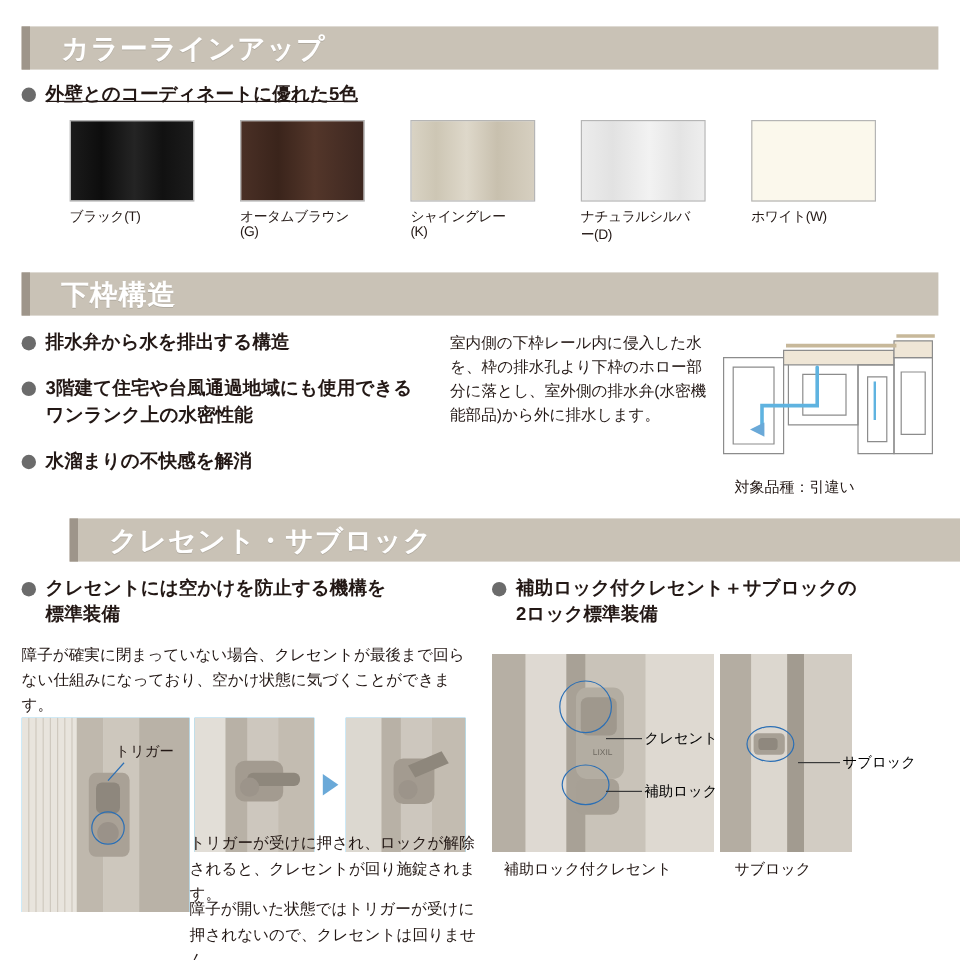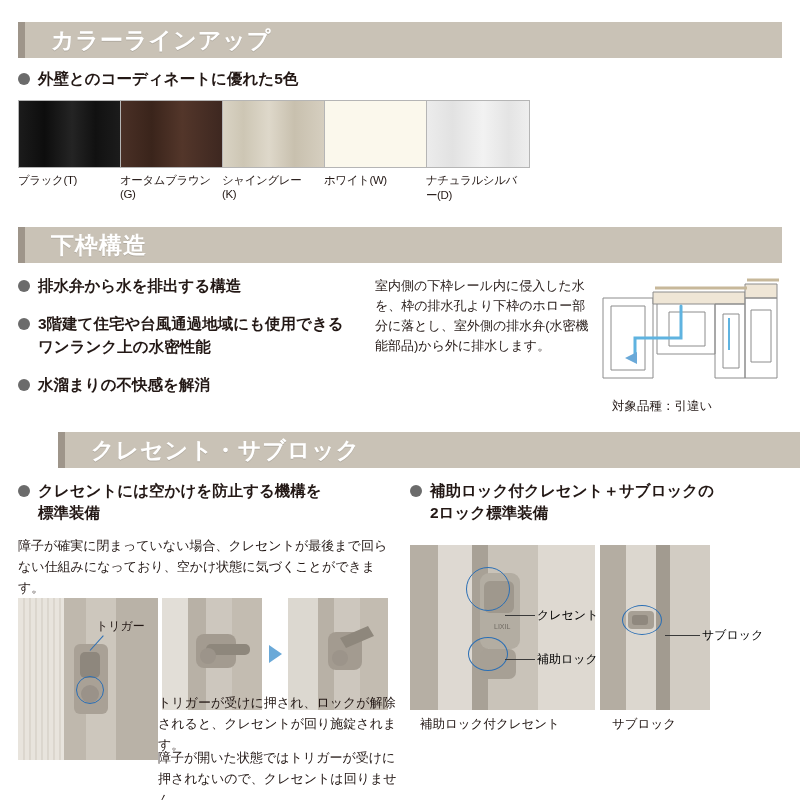--- a/index.html
+++ b/index.html
@@ -40,21 +40,21 @@
   }
   .bullet::before {
     content: "";
     position: absolute; left: 0; top: 5px;
     width: 12px; height: 12px; border-radius: 50%;
     background: #6b6b6b;
   }
 
   
   .swatch-row { position: absolute; left: 18px; top: 100px; display: flex; gap: 10px; }
-  .swatch-item { width: 92px; }
+  .swatch-item { width: 92px; margin-left: 40px; }
   .swatch {
     width: 104px; height: 68px; border: 1px solid #b5b5b5;
   }
   .swatch-label {
     margin-top: 5px; font-size: 11.5px; color: #231815; text-align: left;
     letter-spacing: -0.4px;
   }
   .sw-black {
     background: linear-gradient(90deg,#1b1b1b 0%,#0d0d0d 25%,#242424 52%,#111 75%,#1c1c1c 100%);
   }
@@ -119,42 +119,42 @@
 </head>
 <body>
 
 <div class="page">
 
   <div class="sec-head" style="top:22px;">
     <div class="bar"></div>
     <div class="title">カラーラインアップ</div>
   </div>
 
-  <div style="position:absolute;left:18px;top:68px;width:600px;" class="bullet">外壁とのコーディネートに優れた5色</div>
+  <div style="position:absolute;left:18px;top:68px;width:600px;text-decoration:underline;" class="bullet">外壁とのコーディネートに優れた5色</div>
 
   <div class="swatch-row">
     <div class="swatch-item">
       <div class="swatch sw-black"></div>
       <div class="swatch-label">ブラック(T)</div>
     </div>
     <div class="swatch-item">
       <div class="swatch sw-brown"></div>
       <div class="swatch-label">オータムブラウン(G)</div>
     </div>
     <div class="swatch-item">
       <div class="swatch sw-shine"></div>
       <div class="swatch-label">シャイングレー(K)</div>
     </div>
     <div class="swatch-item">
+      <div class="swatch sw-silver"></div>
+      <div class="swatch-label">ナチュラルシルバー(D)</div>
+    </div>
+    <div class="swatch-item">
       <div class="swatch sw-white"></div>
       <div class="swatch-label">ホワイト(W)</div>
-    </div>
-    <div class="swatch-item">
-      <div class="swatch sw-silver"></div>
-      <div class="swatch-label">ナチュラルシルバー(D)</div>
     </div>
   </div>
 
   <div class="sec-head" style="top:227px;">
     <div class="bar"></div>
     <div class="title">下枠構造</div>
   </div>
 
   <div class="sill-bullets">
     <div class="bullet">排水弁から水を排出する構造</div>

